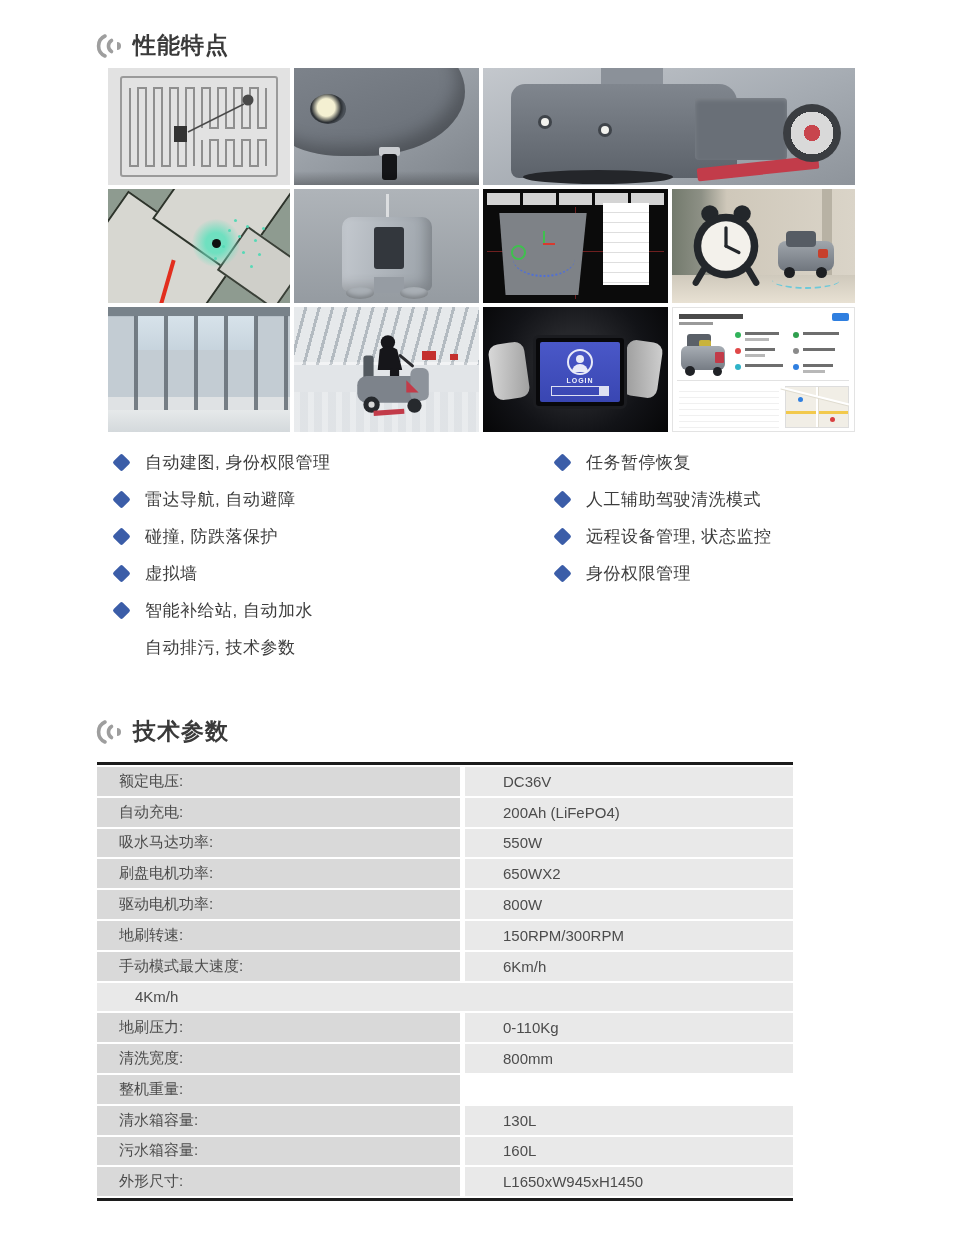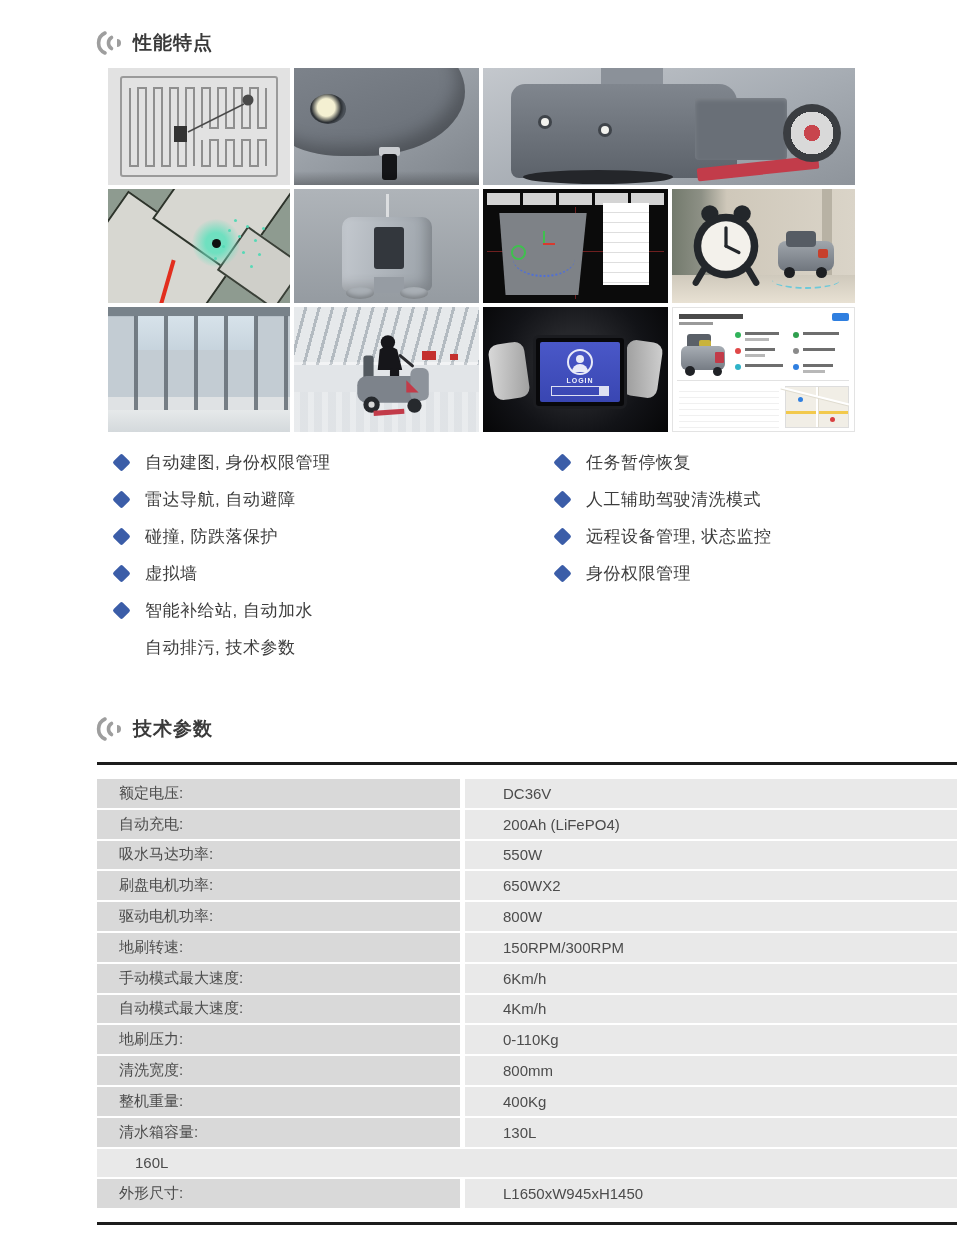--- a/index.html
+++ b/index.html
@@ -1,21 +1,21 @@
 <!DOCTYPE html>
 <html><head>
 <meta charset="utf-8">
 <style>
   html,body{margin:0;padding:0;background:#fff;}
   .page{position:relative;width:980px;height:1242px;background:#fff;overflow:hidden;
         font-family:"Liberation Sans","DejaVu Sans",sans-serif;color:#3c3c3c;}
 
   
   .sec-head{position:absolute;left:95px;display:flex;align-items:center;gap:10px;}
-  .sec-head .title{font-size:19px;font-weight:600;letter-spacing:1px;color:#3a3a3a;}
+  .sec-head .title{font-size:23px;font-weight:600;letter-spacing:1px;color:#3a3a3a;}
   .sig{width:28px;height:26px;flex:0 0 auto;}
 
   
   .gallery{position:absolute;left:108px;top:68px;width:747px;height:362px;
            display:grid;grid-template-columns:182px 185px 185px 183px;
            grid-template-rows:117px 114px 125px;gap:4px;}
   .g{position:relative;overflow:hidden;background:#dcdcdc;}
   .span2{grid-column:3 / 5;}
 
   
@@ -154,22 +154,22 @@
   
   .feat-col{position:absolute;top:444px;display:flex;flex-direction:column;}
   .feat-col.left{left:113px;width:420px;}
   .feat-col.right{left:554px;width:400px;}
   .feat{height:37px;display:flex;align-items:center;}
   .diamond{width:13px;height:13px;background:#3b5da8;transform:rotate(45deg);border-radius:2px;margin:0 17px 0 2px;flex:0 0 auto;}
   .feat.cont .diamond{visibility:hidden;}
   .feat .txt{font-size:17px;color:#3d3d3d;letter-spacing:.5px;}
 
   
-  .spec{position:absolute;left:97px;top:762px;width:860px;border-top:3px solid #1c1c1c;border-bottom:3px solid #1c1c1c;
-        display:flex;flex-direction:column;gap:2px;padding:14px 0;background:#fff;}
+  .spec{position:absolute;left:97px;top:762px;width:696px;border-top:3px solid #1c1c1c;border-bottom:3px solid #1c1c1c;
+        display:flex;flex-direction:column;gap:2px;padding:2px 0;background:#fff;}
   .trow{display:flex;gap:5px;height:28.8px;}
   .tlabel{width:363px;background:#d9d9d9;display:flex;align-items:center;padding-left:22px;box-sizing:border-box;
           font-size:15px;color:#4c4c4c;}
   .tval{flex:1;background:#e9e9e9;display:flex;align-items:center;padding-left:38px;box-sizing:border-box;
         font-size:15px;color:#4c4c4c;}
 </style>
 </head>
 <body>
 
 <div class="page">
@@ -434,40 +434,39 @@
       </div>
     <div class="trow">
         <div class="tlabel">地刷转速:</div>
         <div class="tval">150RPM/300RPM</div>
       </div>
     <div class="trow">
         <div class="tlabel">手动模式最大速度:</div>
         <div class="tval">6Km/h</div>
       </div>
     <div class="trow">
-        <div class="tlabel">自动模式最大速度:</div>
         <div class="tval">4Km/h</div>
       </div>
     <div class="trow">
         <div class="tlabel">地刷压力:</div>
         <div class="tval">0-110Kg</div>
       </div>
     <div class="trow">
         <div class="tlabel">清洗宽度:</div>
         <div class="tval">800mm</div>
       </div>
     <div class="trow">
         <div class="tlabel">整机重量:</div>
-        <div class="tval">400Kg</div>
       </div>
     <div class="trow">
         <div class="tlabel">清水箱容量:</div>
         <div class="tval">130L</div>
       </div>
     <div class="trow">
+        <div class="tlabel">污水箱容量:</div>
         <div class="tval">160L</div>
       </div>
     <div class="trow">
         <div class="tlabel">外形尺寸:</div>
         <div class="tval">L1650xW945xH1450</div>
       </div>
   </div>
 
 </div>
 

